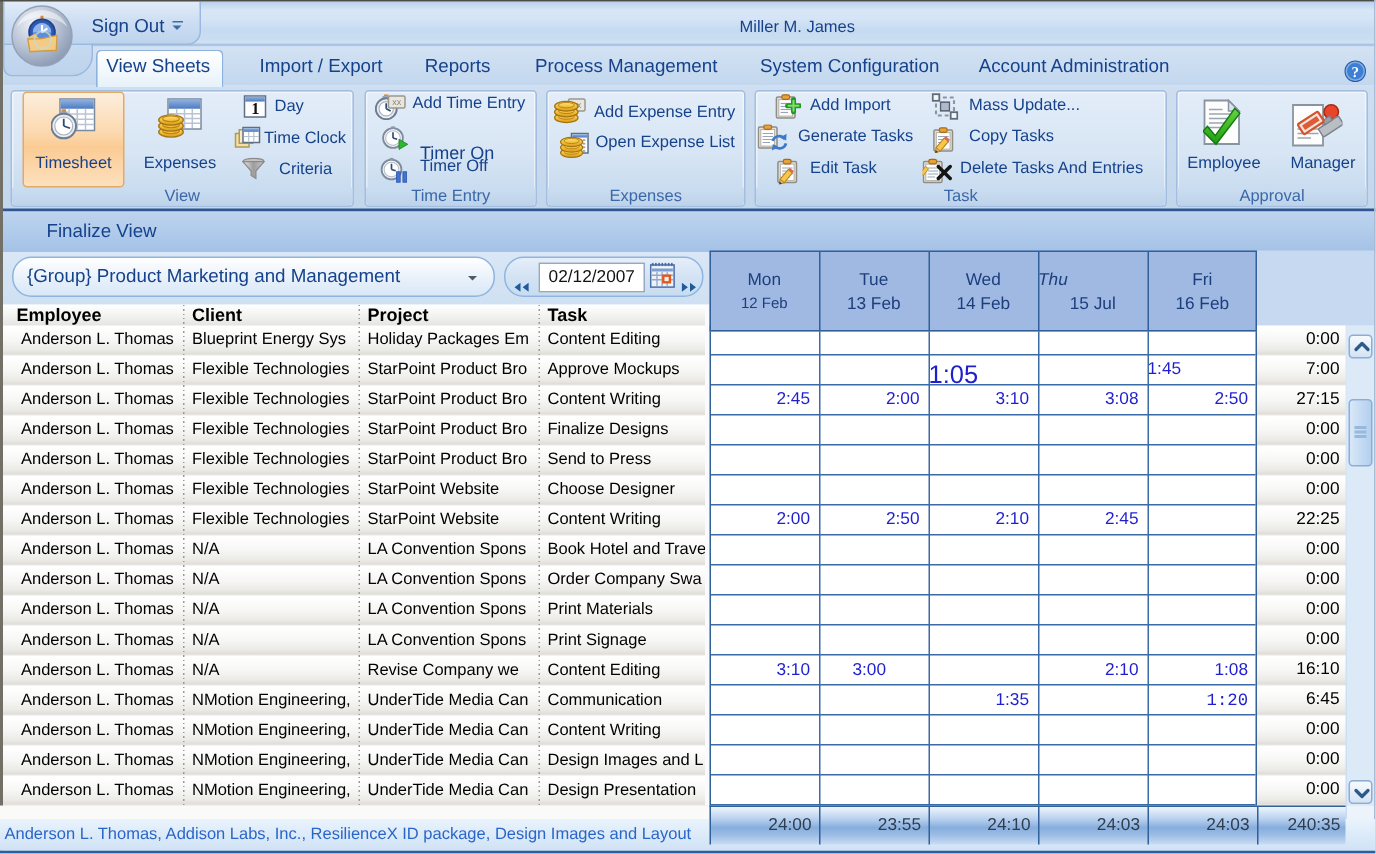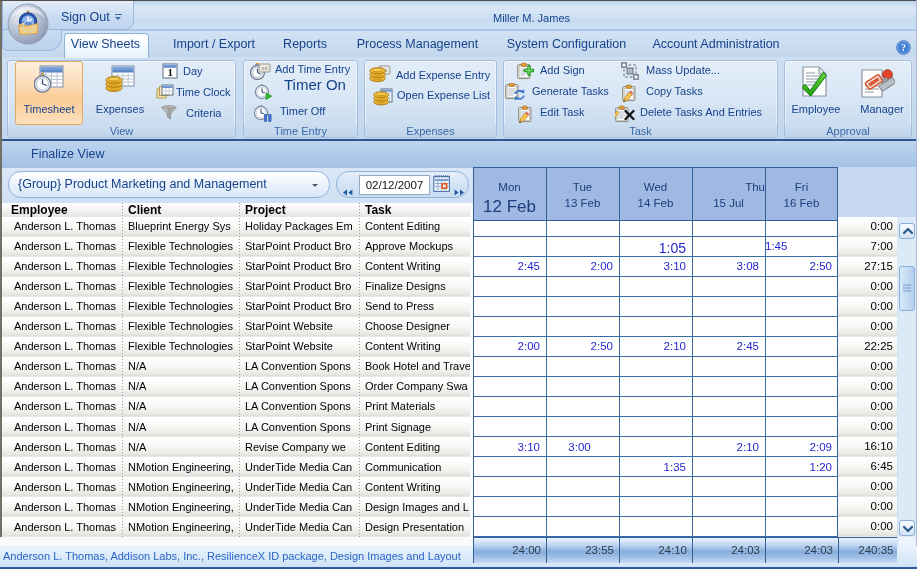--- a/index.html
+++ b/index.html
@@ -342,21 +342,21 @@
           <stop offset="1" stop-color="#1e9c0e"></stop>
     </linearGradient>
     </defs>
       <circle cx="8" cy="8" r="6.6" fill="#f2f5f8" stroke="#7d8b9d" stroke-width="1.2"></circle>
       <circle cx="8" cy="8" r="4.9" fill="#fff" stroke="#b4bfcb" stroke-width="0.7"></circle>
       <rect x="6.8" y="0.2" width="2.4" height="1.6" fill="#8d99a8"></rect>
       <line x1="8" y1="8" x2="8" y2="4.2" stroke="#2b4a76" stroke-width="1.1"></line>
       <line x1="8" y1="8" x2="10.8" y2="8.8" stroke="#2b4a76" stroke-width="1.1"></line>
       <path d="M12 8.8 L17.8 12.2 L12 15.6 Z" fill="#2fb52f" stroke="#1c8a1c" stroke-width="0.6"></path>
     </svg></div>
-<div class="abs" style="left:280px;top:76px;width:70px;height:14px;font-size:15px;color:#15428b;text-align:center;">Timer On</div>
+<div class="abs" style="left:280px;top:95px;width:70px;height:14px;font-size:12px;color:#15428b;">Timer On</div>
 <div class="abs" style="left:253px;top:104.5px;width:19px;height:17px;"><svg width="20" height="17" viewBox="0 0 20 17" style="">
       <defs>
     <linearGradient id="bluhdr" x1="0" y1="0" x2="0" y2="1">
       <stop offset="0" stop-color="#8fb0e0"></stop>
           <stop offset="1" stop-color="#4d7cc0"></stop>
     </linearGradient>
     <linearGradient id="coin" x1="0" y1="0" x2="0" y2="1">
       <stop offset="0" stop-color="#ffe88a"></stop>
           <stop offset="0.5" stop-color="#f4c13f"></stop>
           <stop offset="1" stop-color="#d99a17"></stop>
@@ -515,21 +515,21 @@
     </g>
       <g stroke="#1d9b1d" stroke-width="3.4" stroke-linecap="round">
           <line x1="13" y1="4.6" x2="13" y2="12.4"></line>
         <line x1="9.1" y1="8.5" x2="16.9" y2="8.5"></line>
       </g>
           <g stroke="#7fdc6f" stroke-width="1.4" stroke-linecap="round">
           <line x1="13" y1="5.2" x2="13" y2="11.8"></line>
         <line x1="9.7" y1="8.5" x2="16.3" y2="8.5"></line>
       </g>
     </svg></div>
-<div class="abs" style="left:540px;top:63.5px;width:70px;height:14px;font-size:11px;color:#15428b;">Add Sign</div>
+<div class="abs" style="left:540px;top:63.5px;width:70px;height:14px;font-size:11px;color:#15428b;">Add Import</div>
 <div class="abs" style="left:505px;top:83px;width:25px;height:18px;"><svg width="24" height="18" viewBox="0 0 24 18" style="">
       <defs>
     <linearGradient id="bluhdr" x1="0" y1="0" x2="0" y2="1">
       <stop offset="0" stop-color="#8fb0e0"></stop>
           <stop offset="1" stop-color="#4d7cc0"></stop>
     </linearGradient>
     <linearGradient id="coin" x1="0" y1="0" x2="0" y2="1">
       <stop offset="0" stop-color="#ffe88a"></stop>
           <stop offset="0.5" stop-color="#f4c13f"></stop>
           <stop offset="1" stop-color="#d99a17"></stop>
@@ -1039,21 +1039,21 @@
 <div class="abs" style="left:838px;top:517.25px;width:59px;height:20.05px;background:linear-gradient(#ffffff 8%,#f6f6f4 50%,#ebeae6 82%,#dfddd8 95%,#f1f1ef);">
     <span style="position:absolute;right:4px;top:3px;font-size:11.5px;color:#000;">0:00</span>
   </div>
 <div class="abs" style="left:472.5px;top:216.5px;width:365.5px;height:320.80px;background:#fff;border-left:1px solid #31609a;border-right:1px solid #31609a;">
     <div style="position:absolute;left:72.5px;top:0;width:1px;height:100%;background:#3a6ba6;"></div>
     <div style="position:absolute;left:145.5px;top:0;width:1px;height:100%;background:#3a6ba6;"></div>
     <div style="position:absolute;left:218.5px;top:0;width:1px;height:100%;background:#3a6ba6;"></div>
     <div style="position:absolute;left:291.5px;top:0;width:1px;height:100%;background:#3a6ba6;"></div>
     <div style="position:absolute;left:0;top:0.00px;width:100%;height:20.05px;border-bottom:1px solid #3a6ba6;"></div>
     <div style="position:absolute;left:0;top:20.05px;width:100%;height:20.05px;border-bottom:1px solid #3a6ba6;">
-      <span style="position:absolute;left:145.5px;top:3.5px;width:67px;text-align:right;font-size:14px;color:#1f1fd0;">1:05</span>
+      <span style="position:absolute;left:145.5px;top:3.5px;width:67px;text-align:left;font-size:17px;color:#1f1fd0;">1:05</span>
       <span style="position:absolute;left:291.5px;top:3.5px;width:67px;font-size:11.5px;color:#1f1fd0;">1:45</span>
     </div>
     <div style="position:absolute;left:0;top:40.10px;width:100%;height:20.05px;border-bottom:1px solid #3a6ba6;">
       <span style="position:absolute;left:-0.5px;top:3.5px;width:67px;text-align:right;font-size:11.5px;color:#1f1fd0;">2:45</span>
       <span style="position:absolute;left:72.5px;top:3.5px;width:67px;text-align:right;font-size:11.5px;color:#1f1fd0;">2:00</span>
       <span style="position:absolute;left:145.5px;top:3.5px;width:67px;text-align:right;font-size:11.5px;color:#1f1fd0;">3:10</span>
       <span style="position:absolute;left:218.5px;top:3.5px;width:67px;text-align:right;font-size:11.5px;color:#1f1fd0;">3:08</span>
       <span style="position:absolute;left:291.5px;top:3.5px;width:67px;text-align:right;font-size:11.5px;color:#1f1fd0;">2:50</span>
     </div>
     <div style="position:absolute;left:0;top:60.15px;width:100%;height:20.05px;border-bottom:1px solid #3a6ba6;"></div>
@@ -1066,41 +1066,41 @@
       <span style="position:absolute;left:218.5px;top:3.5px;width:67px;text-align:right;font-size:11.5px;color:#1f1fd0;">2:45</span>
     </div>
     <div style="position:absolute;left:0;top:140.35px;width:100%;height:20.05px;border-bottom:1px solid #3a6ba6;"></div>
     <div style="position:absolute;left:0;top:160.40px;width:100%;height:20.05px;border-bottom:1px solid #3a6ba6;"></div>
     <div style="position:absolute;left:0;top:180.45px;width:100%;height:20.05px;border-bottom:1px solid #3a6ba6;"></div>
     <div style="position:absolute;left:0;top:200.50px;width:100%;height:20.05px;border-bottom:1px solid #3a6ba6;"></div>
     <div style="position:absolute;left:0;top:220.55px;width:100%;height:20.05px;border-bottom:1px solid #3a6ba6;">
       <span style="position:absolute;left:-0.5px;top:3.5px;width:67px;text-align:right;font-size:11.5px;color:#1f1fd0;">3:10</span>
       <span style="position:absolute;left:72.5px;top:3.5px;width:67px;text-align:center;font-size:11.5px;color:#1f1fd0;">3:00</span>
       <span style="position:absolute;left:218.5px;top:3.5px;width:67px;text-align:right;font-size:11.5px;color:#1f1fd0;">2:10</span>
-      <span style="position:absolute;left:291.5px;top:3.5px;width:67px;text-align:right;font-size:11.5px;color:#1f1fd0;">2:09</span>
+      <span style="position:absolute;left:291.5px;top:3.5px;width:67px;text-align:right;font-size:11.5px;color:#1f1fd0;">1:08</span>
     </div>
     <div style="position:absolute;left:0;top:240.60px;width:100%;height:20.05px;border-bottom:1px solid #3a6ba6;">
       <span style="position:absolute;left:145.5px;top:3.5px;width:67px;text-align:right;font-size:11.5px;color:#1f1fd0;">1:35</span>
-      <span style="position:absolute;left:291.5px;top:3.5px;width:67px;text-align:right;font-size:11.5px;color:#1f1fd0;">1:20</span>
+      <span style="position:absolute;left:291.5px;top:3.5px;width:67px;text-align:right;font-size:11.5px;color:#1f1fd0;font-family:Liberation Mono, monospace;">1:20</span>
     </div>
     <div style="position:absolute;left:0;top:260.65px;width:100%;height:20.05px;border-bottom:1px solid #3a6ba6;"></div>
     <div style="position:absolute;left:0;top:280.70px;width:100%;height:20.05px;border-bottom:1px solid #3a6ba6;"></div>
     <div style="position:absolute;left:0;top:300.75px;width:100%;height:20.05px;border-bottom:1px solid #3a6ba6;"></div>
   </div>
 <div class="abs" style="left:472.5px;top:167px;width:365.5px;height:54px;background:#9fb9e3;border:1px solid #31609a;">
     <div style="position:absolute;left:-0.5px;top:13px;width:73px;text-align:center;font-size:11.5px;color:#1c3e7c;">Mon</div>
-    <div style="position:absolute;left:-0.5px;top:29px;width:73px;text-align:center;font-size:17px;color:#1c3e7c;">12 Feb</div>
+    <div style="position:absolute;left:-0.5px;top:29px;width:73px;text-align:center;font-size:10px;color:#1c3e7c;">12 Feb</div>
     <div style="position:absolute;left:72.5px;top:0;width:1px;height:100%;background:#31609a;"></div>
     <div style="position:absolute;left:72.5px;top:13px;width:73px;text-align:center;font-size:11.5px;color:#1c3e7c;">Tue</div>
     <div style="position:absolute;left:72.5px;top:29px;width:73px;text-align:center;font-size:11.5px;color:#1c3e7c;">13 Feb</div>
     <div style="position:absolute;left:145.5px;top:0;width:1px;height:100%;background:#31609a;"></div>
     <div style="position:absolute;left:145.5px;top:13px;width:73px;text-align:center;font-size:11.5px;color:#1c3e7c;">Wed</div>
     <div style="position:absolute;left:145.5px;top:29px;width:73px;text-align:center;font-size:11.5px;color:#1c3e7c;">14 Feb</div>
     <div style="position:absolute;left:218.5px;top:0;width:1px;height:100%;background:#31609a;"></div>
-    <div style="position:absolute;left:218.5px;top:13px;width:73px;text-align:right;font-size:11.5px;color:#1c3e7c;">Thu</div>
+    <div style="position:absolute;left:218.5px;top:13px;width:73px;text-align:left;font-size:11.5px;color:#1c3e7c;font-style:italic;">Thu</div>
     <div style="position:absolute;left:218.5px;top:29px;width:73px;text-align:center;font-size:11.5px;color:#1c3e7c;">15 Jul</div>
     <div style="position:absolute;left:291.5px;top:0;width:1px;height:100%;background:#31609a;"></div>
     <div style="position:absolute;left:291.5px;top:13px;width:73px;text-align:center;font-size:11.5px;color:#1c3e7c;">Fri</div>
     <div style="position:absolute;left:291.5px;top:29px;width:73px;text-align:center;font-size:11.5px;color:#1c3e7c;">16 Feb</div>
   </div>
 <div class="abs" style="left:472.5px;top:537.30px;width:424.5px;height:26px;z-index:3;border-left:1px solid #31609a;background:linear-gradient(#edf5fd,#b9d1ee 32%,#86aedd 55%,#9cbde6 75%,#cadcf2);border-top:1px solid #31609a;">
     <span style="position:absolute;left:-0.5px;top:6px;width:68px;text-align:right;font-size:11.5px;color:#2f3d4f;">24:00</span>
     <div style="position:absolute;left:72.5px;top:0;width:1px;height:100%;background:#31609a;"></div>
     <span style="position:absolute;left:72.5px;top:6px;width:68px;text-align:right;font-size:11.5px;color:#2f3d4f;">23:55</span>
     <div style="position:absolute;left:145.5px;top:0;width:1px;height:100%;background:#31609a;"></div>

